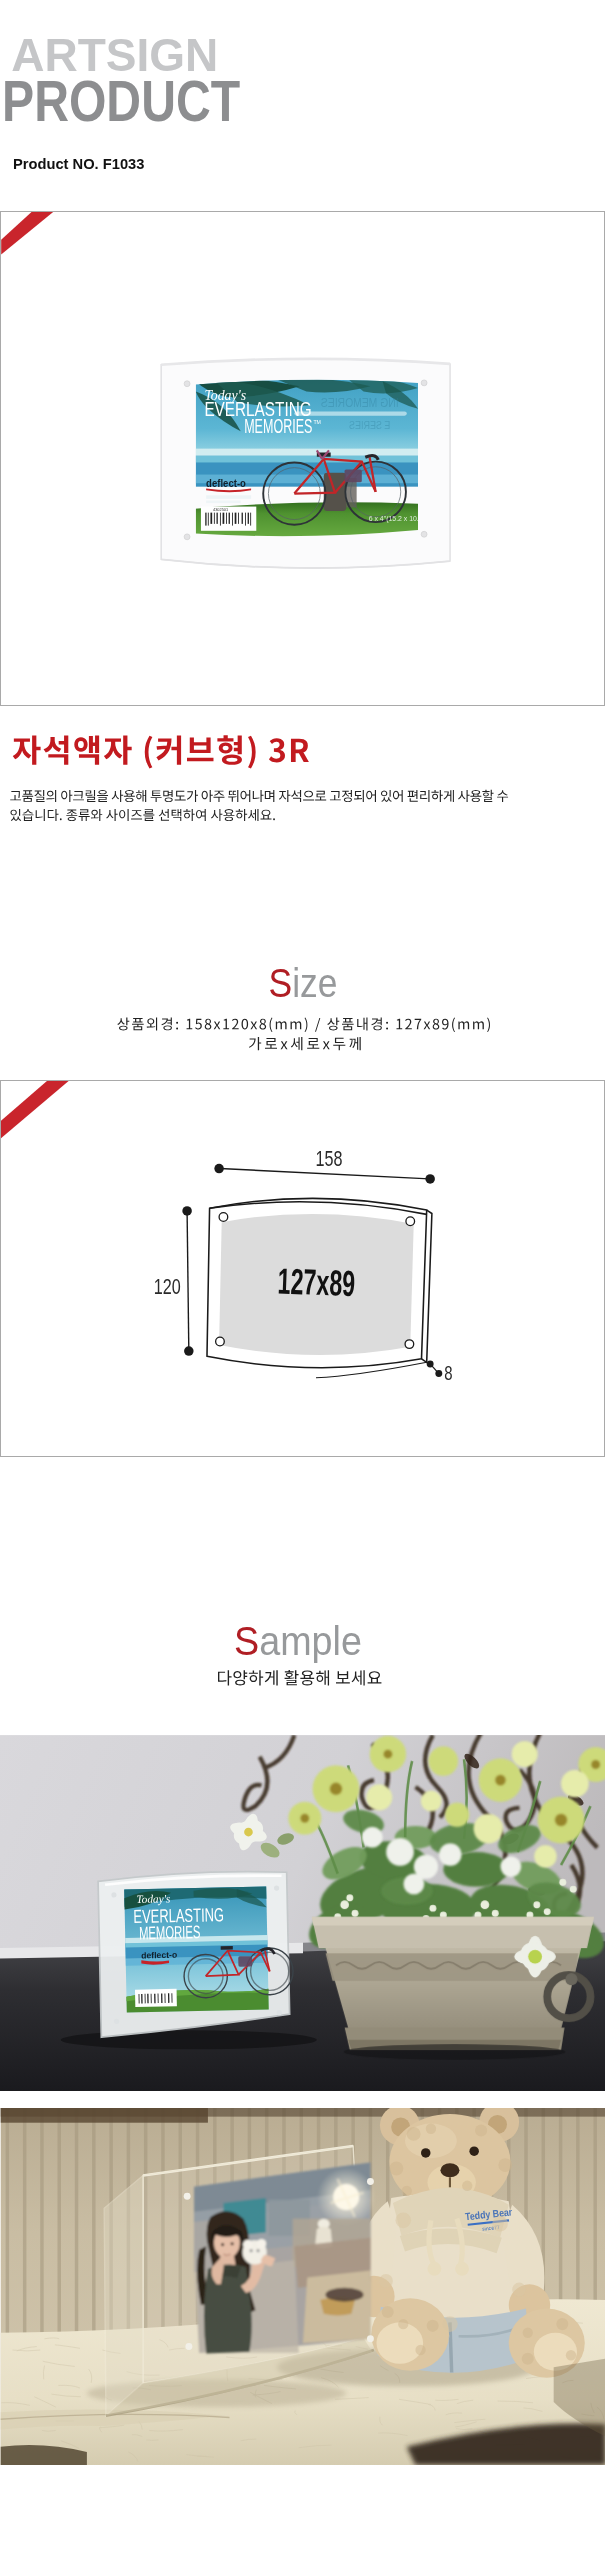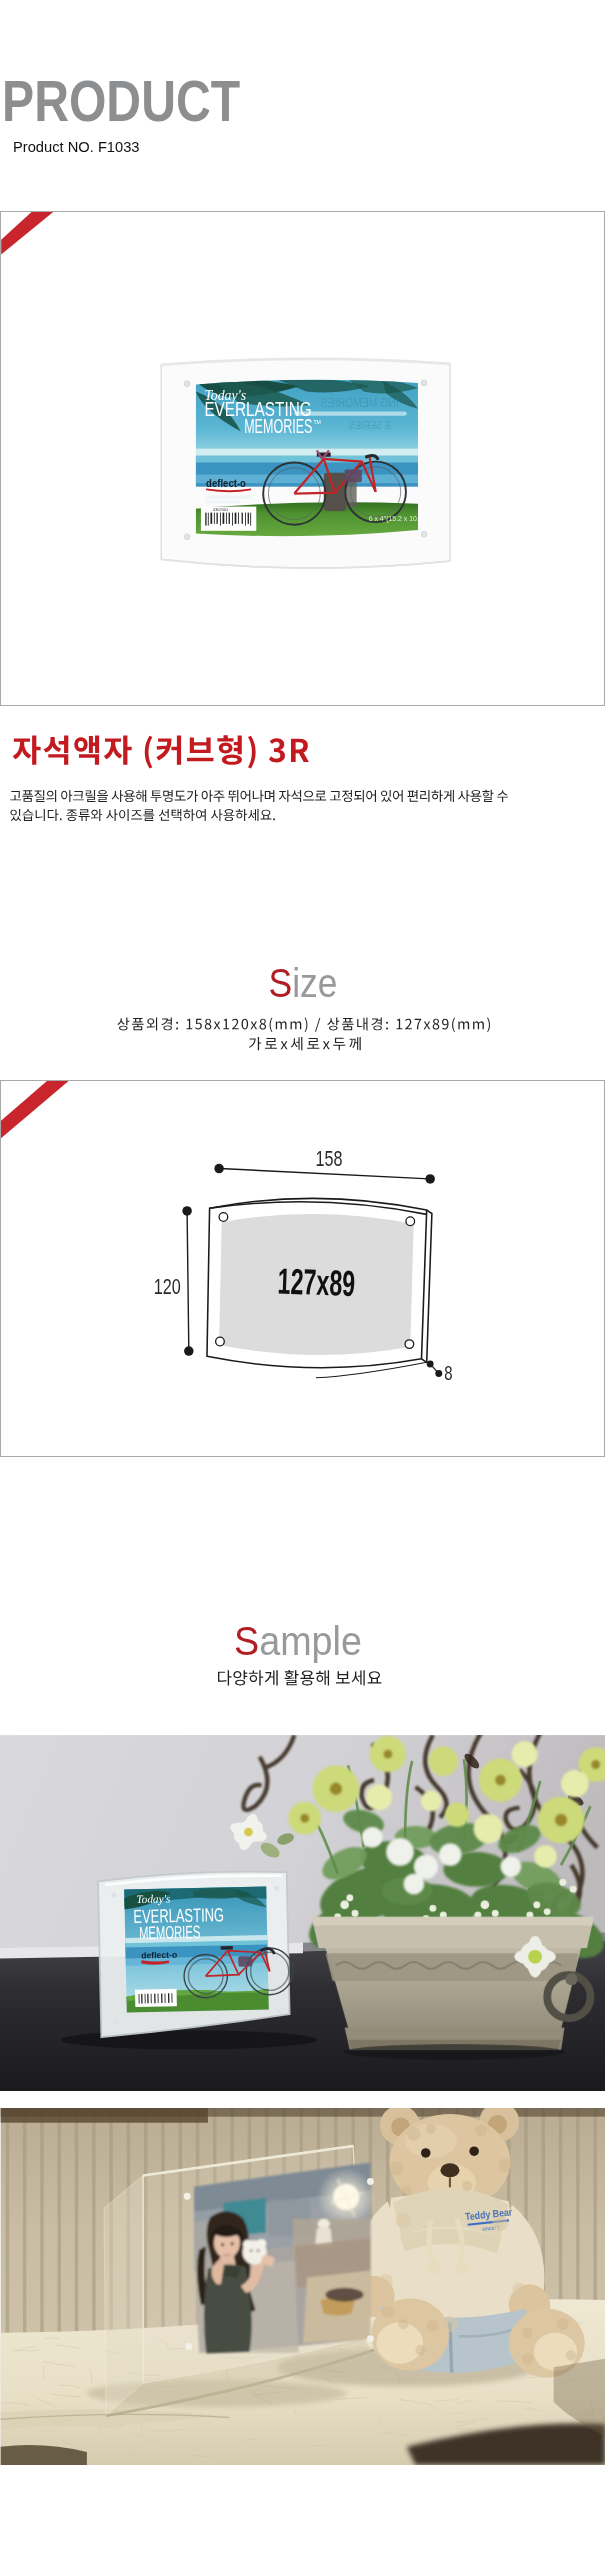--- a/index.html
+++ b/index.html
@@ -1,24 +1,25 @@
 <!DOCTYPE html>
 <html style="font-size:14px"><head><meta charset="utf-8">
 <style>
 html,body{margin:0;padding:0;background:#fff;}
 .page{position:relative;width:606px;height:2576px;background:#fff;overflow:hidden;font-family:"Liberation Sans",sans-serif;}
 .abs{position:absolute;}
 </style></head>
 <body>
 <div class="page">
 
+<div class="abs" style="left:11.3px;top:32px;font-size:46px;font-weight:bold;color:#c5c6c8;line-height:1;letter-spacing:0px;">ARTSIGN</div>
 
 <div class="abs" style="left:1.7px;top:73px;font-size:57px;font-weight:bold;color:#8d8e90;line-height:1;transform:scaleX(0.845);transform-origin:0 0;">PRODUCT</div>
 
-<div class="abs" style="left:13px;top:139px;font-size:14.7px;font-weight:normal;color:#111;">Product NO. F1033</div>
+<div class="abs" style="left:13px;top:156px;font-size:14.7px;font-weight:bold;color:#111;">Product NO. F1033</div>
 
 <div class="abs" style="left:0px;top:211px;width:603px;height:493px;border:0.9px solid #a9a9a9;"></div>
 
 <svg class="abs" style="left:0.9px;top:212px;" width="61" height="52" viewBox="0 0 70 60">
       <polygon points="35,0 60,0 0,49 0,32" fill="#c9252c"></polygon>
     </svg>
 
 <svg class="abs" style="left:130px;top:329px;" width="346" height="260" viewBox="0 0 400 300">
 
 <defs>

